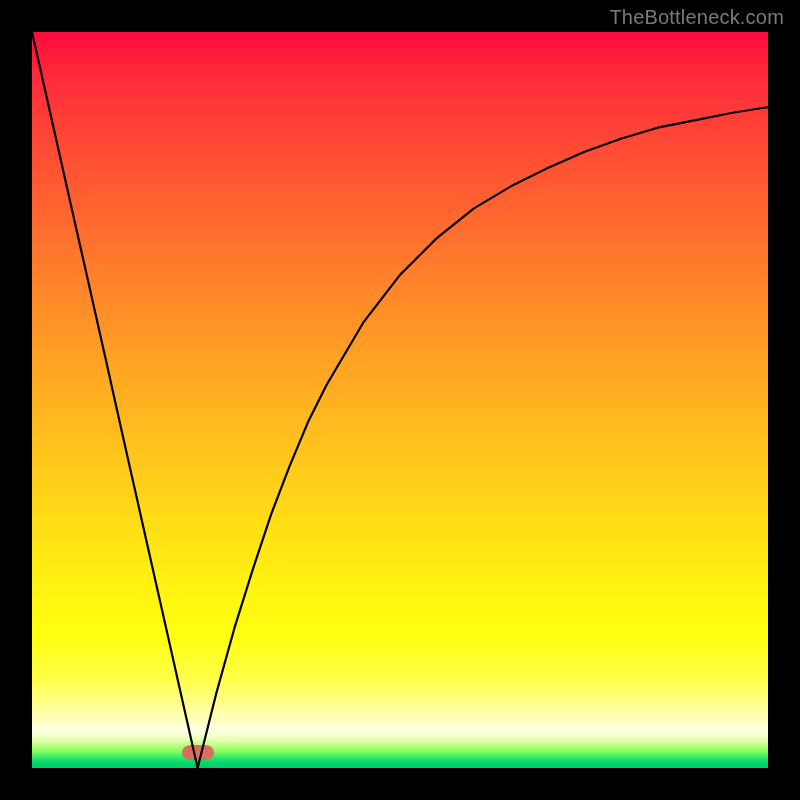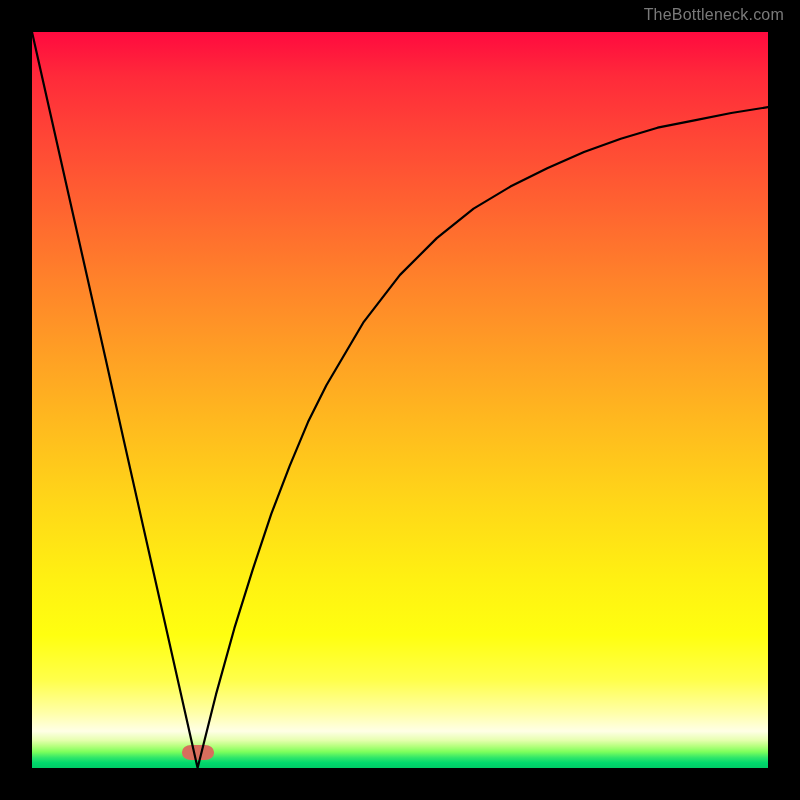--- a/index.html
+++ b/index.html
@@ -44,21 +44,21 @@
       #30e66a 98.6%,
       #00d96c 99.3%,
       #00cc66 100%
     );
   }
   .watermark {
     position: absolute;
     top: 6px;
     right: 16px;
     color: #7a7a7a;
-    font-size: 16px;
+    font-size: 20px;
     letter-spacing: 0.2px;
     user-select: none;
   }
   .curve {
     position: absolute;
     left: 32px;
     top: 32px;
     width: 736px;
     height: 736px;
   }

